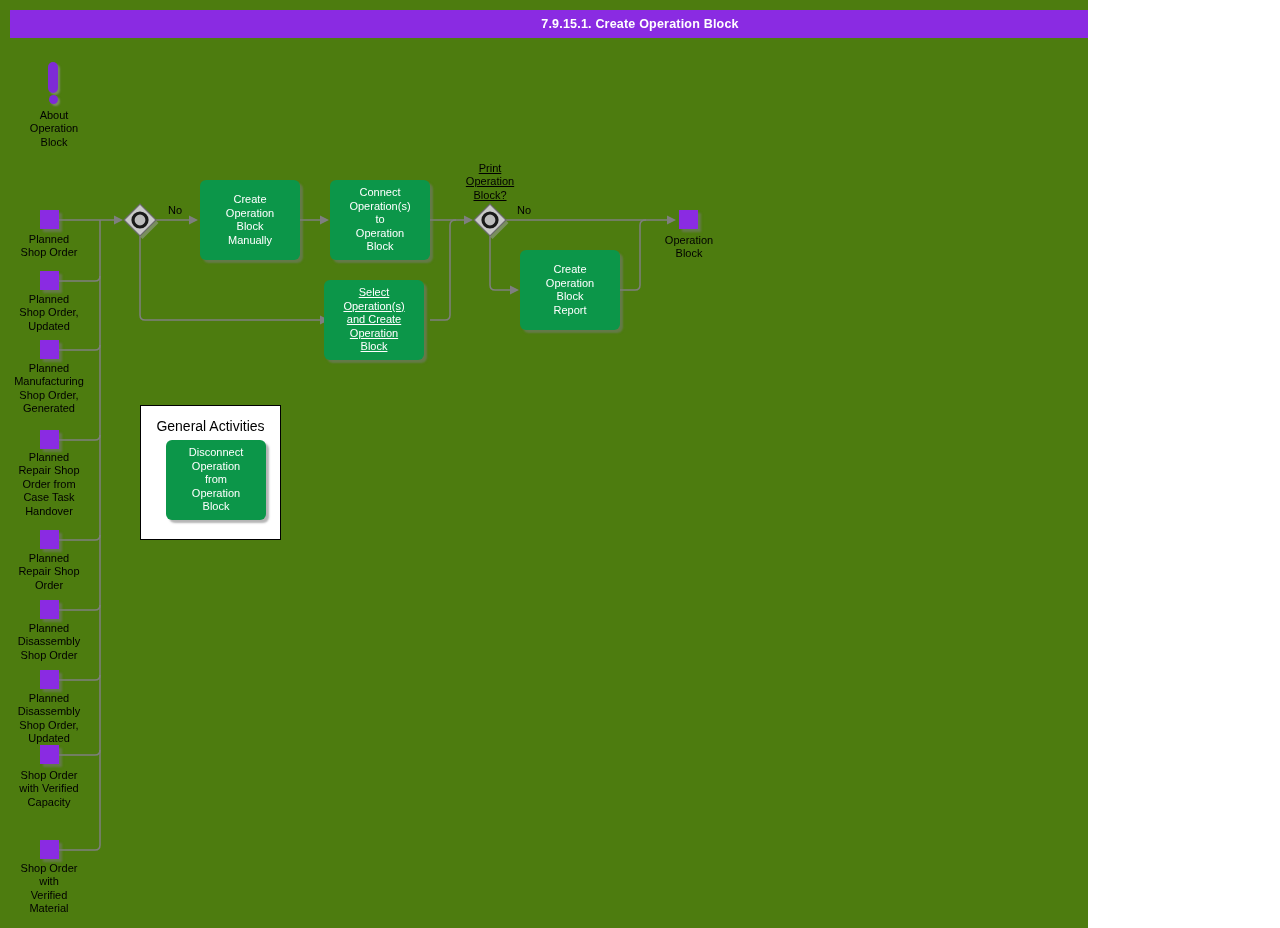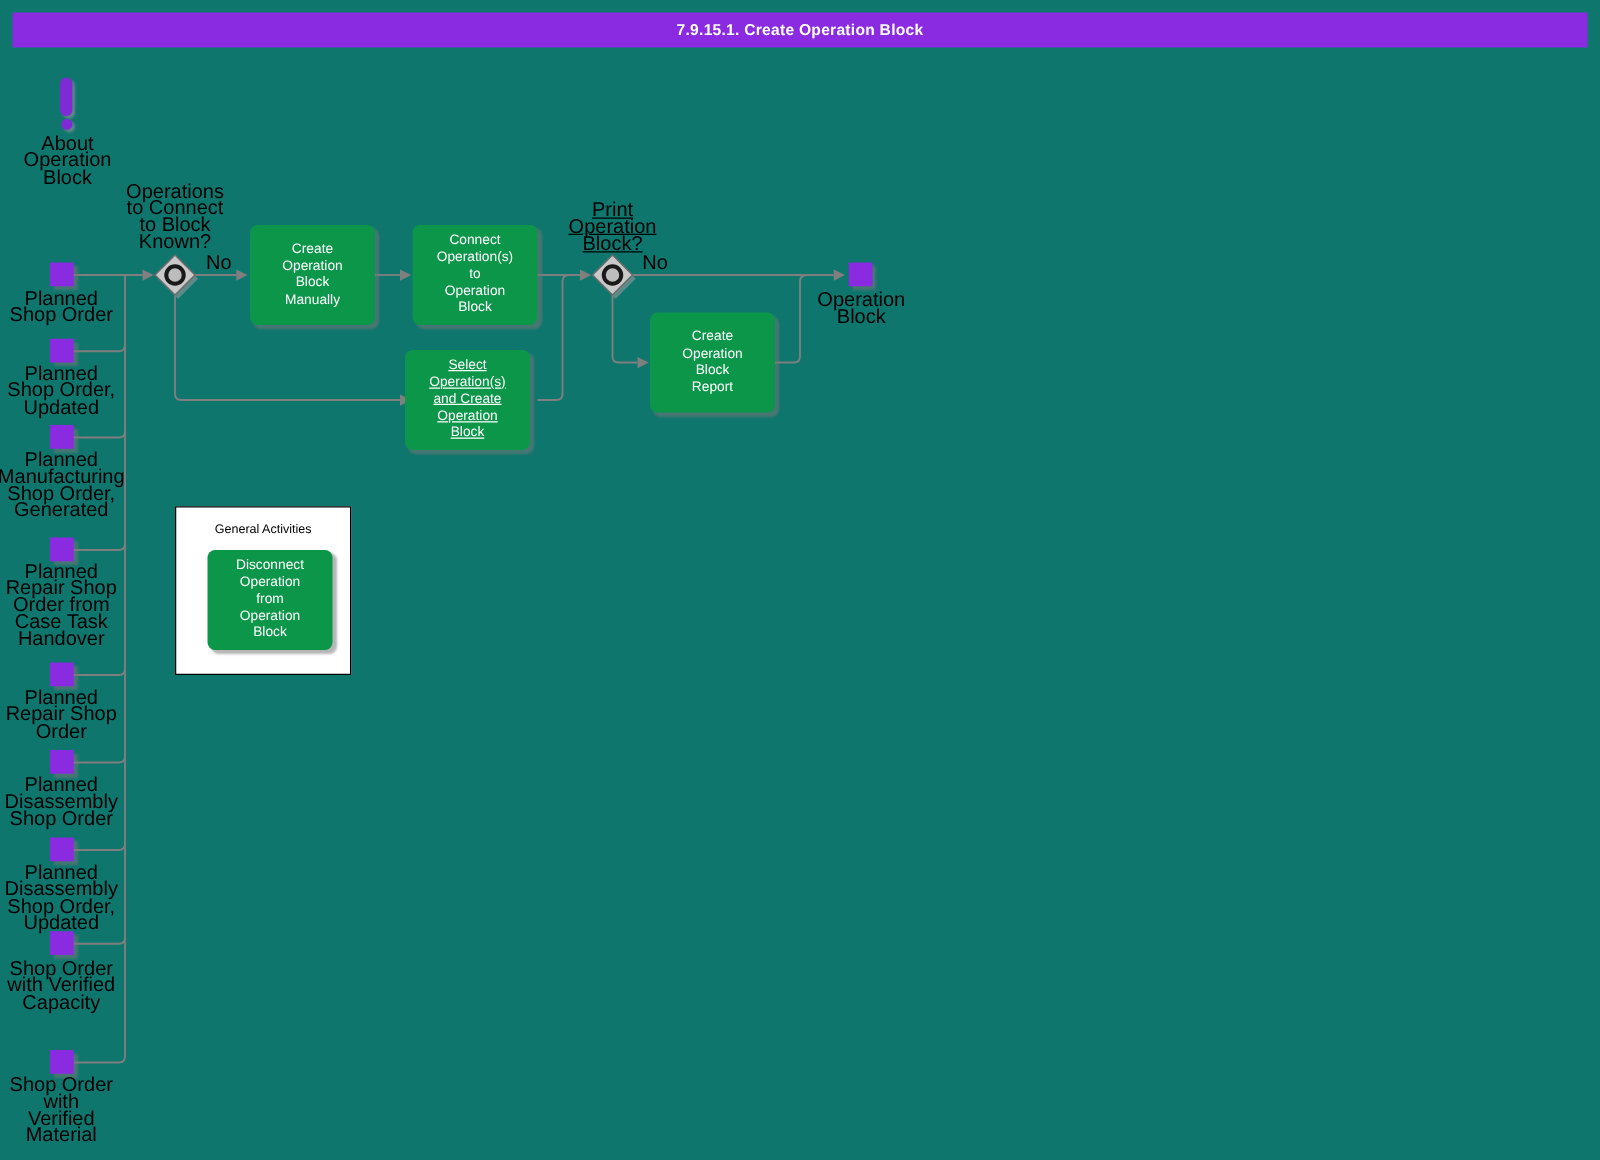--- a/index.html
+++ b/index.html
@@ -1,47 +1,47 @@
 <!DOCTYPE html>
 <html><head>
 <meta charset="utf-8">
 <style>
   * { margin:0; padding:0; box-sizing:border-box; }
   html,body { background:#fff; }
   .canvas {
-    position:relative; width:1280px; height:928px; background:#0f766e;
+    position:relative; width:1088px; height:928px; background:#4d7c0f;
     font-family:"Liberation Sans", sans-serif; color:#000; overflow:hidden;
   }
   .titlebar {
     position:absolute; left:10px; top:10px; width:1260px; height:28px;
     background:#8A2BE2; color:#ffffff; font-size:12.5px; font-weight:bold;
     display:flex; align-items:center; justify-content:center; letter-spacing:.2px;
   }
   .lbl {
-    position:absolute; font-size:16px; line-height:13.4px; text-align:center;
+    position:absolute; font-size:11px; line-height:13.4px; text-align:center;
     white-space:pre-line; color:#000;
   }
   .event {
     position:absolute; width:19px; height:19px; background:#8A2BE2;
     box-shadow:3px 3px 2px rgba(120,120,120,.55);
   }
   .activity {
     position:absolute; width:100px; height:80px; background:#0C9649;
     border-radius:6px; box-shadow:3px 3px 2px rgba(120,120,120,.55);
     color:#fff; font-size:11px; line-height:13.5px; text-align:center;
     display:flex; align-items:center; justify-content:center;
     white-space:pre-line; padding:16px; cursor:pointer;
   }
   .ga-box {
     position:absolute; left:140px; top:405px; width:141px; height:135px;
     border:1px solid #000; background:#fff;
   }
   .ga-title {
     position:absolute; left:140px; top:418px; width:141px; text-align:center;
-    font-size:10px;
+    font-size:14px;
   }
   .about-bar {
     position:absolute; left:48px; top:62px; width:10px; height:31px;
     background:#7E2BD6; border-radius:5px; box-shadow:2px 2px 2px rgba(150,150,150,.6);
   }
   .about-dot {
     position:absolute; left:49px; top:95px; width:9px; height:9px;
     background:#7E2BD6; border-radius:50%; box-shadow:2px 2px 2px rgba(150,150,150,.6);
   }
   .wires { position:absolute; left:0; top:0; width:1280px; height:928px; }
@@ -149,24 +149,20 @@
   <div class="lbl" style="left:-6px;top:769px;width:110px;">Shop Order
 with Verified
 Capacity</div>
 
   <div class="event" style="left:40px;top:840px;"></div>
   <div class="lbl" style="left:-6px;top:862px;width:110px;">Shop Order
 with
 Verified
 Material</div>
 
-  <div class="lbl" style="left:90px;top:147px;width:100px;">Operations
-to Connect
-to Block
-Known?</div>
   <div class="lbl no-lbl" style="left:160px;top:204px;">No</div>
   <div class="lbl" style="left:440px;top:162px;width:100px;text-decoration:underline;">Print
 Operation
 Block?</div>
   <div class="lbl no-lbl" style="left:509px;top:204px;">No</div>
 
   <div class="activity" style="left:200px;top:180px;">Create
 Operation Block
 Manually</div>
   <div class="activity" style="left:330px;top:180px;">Connect

